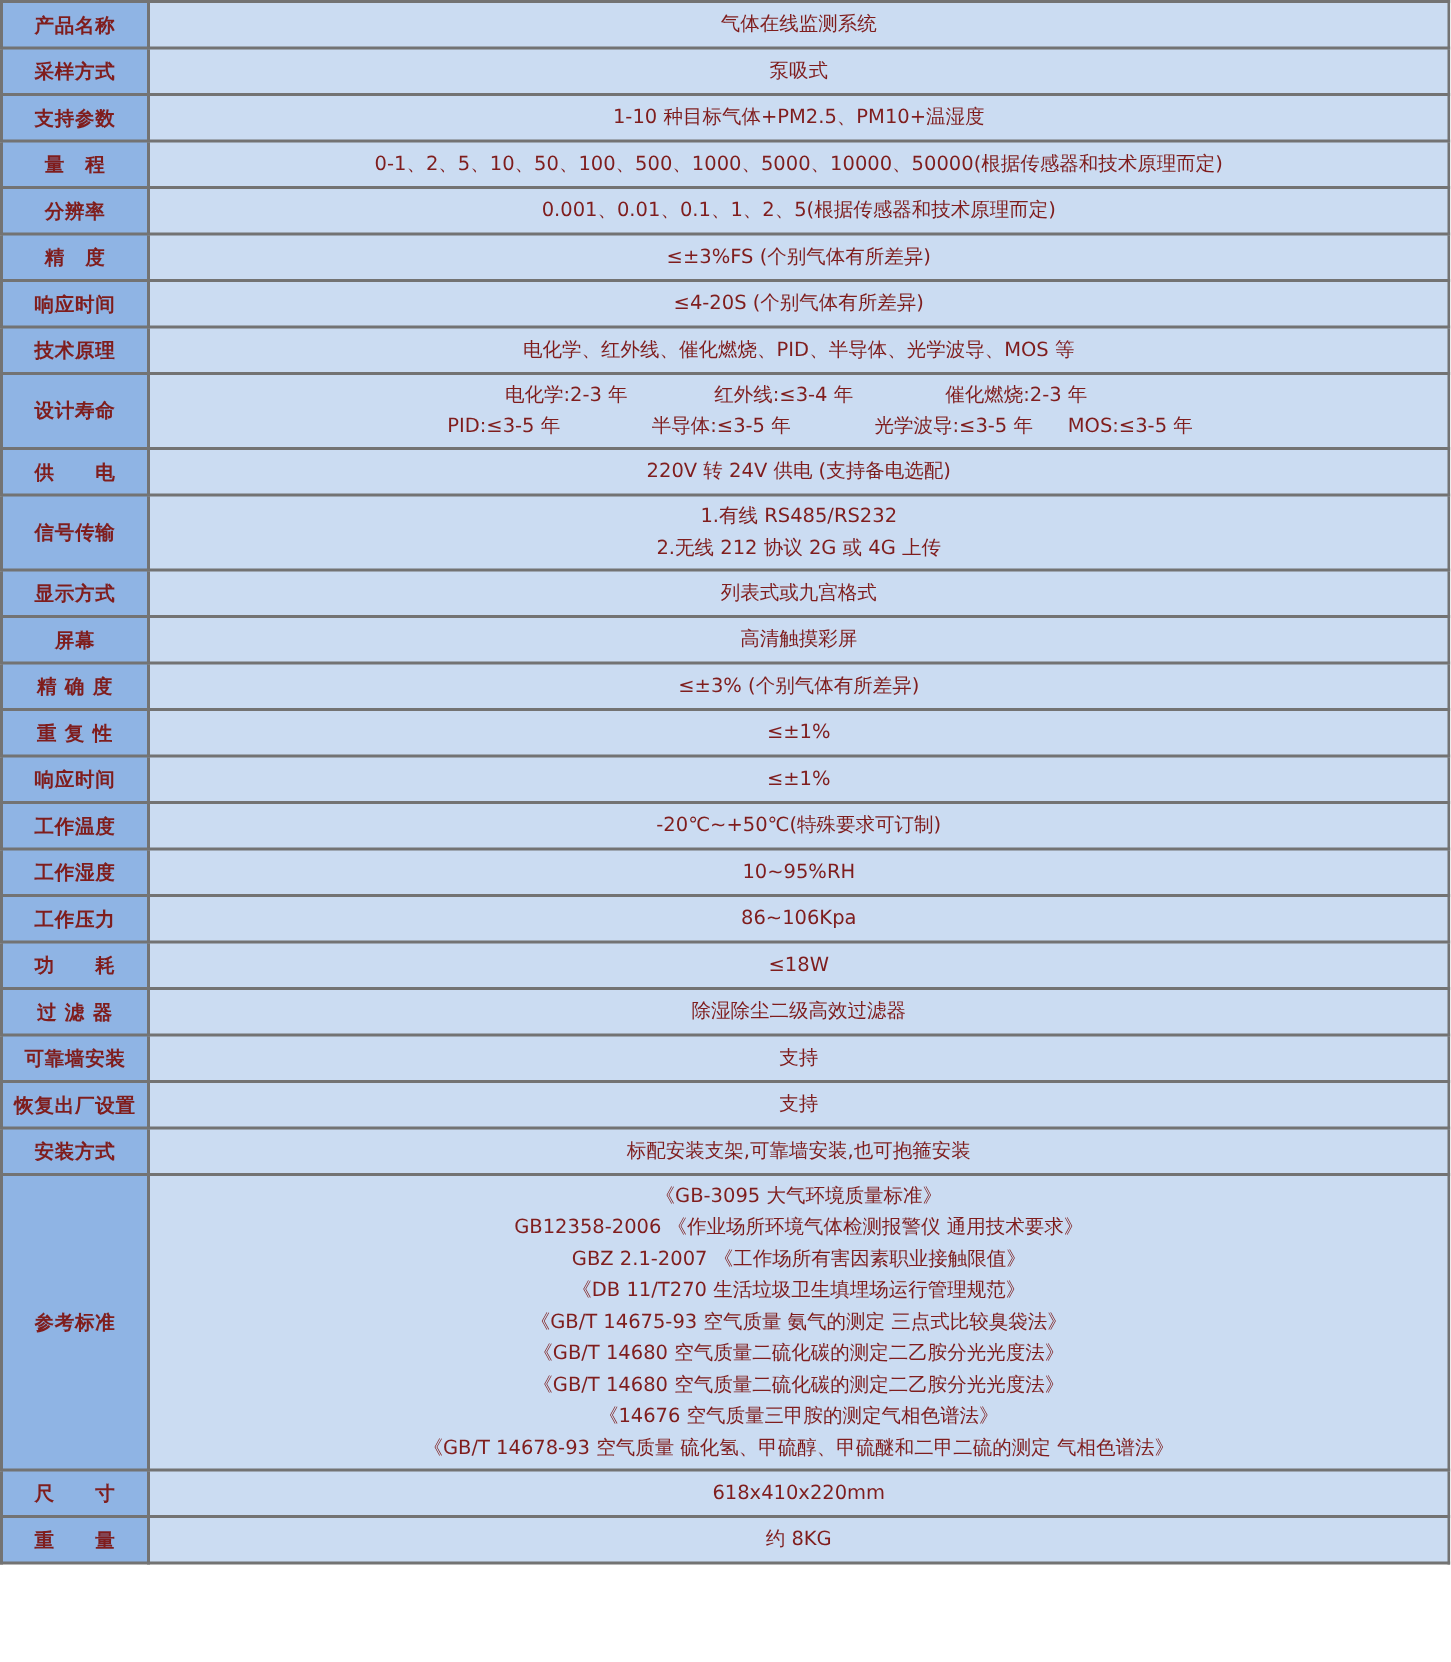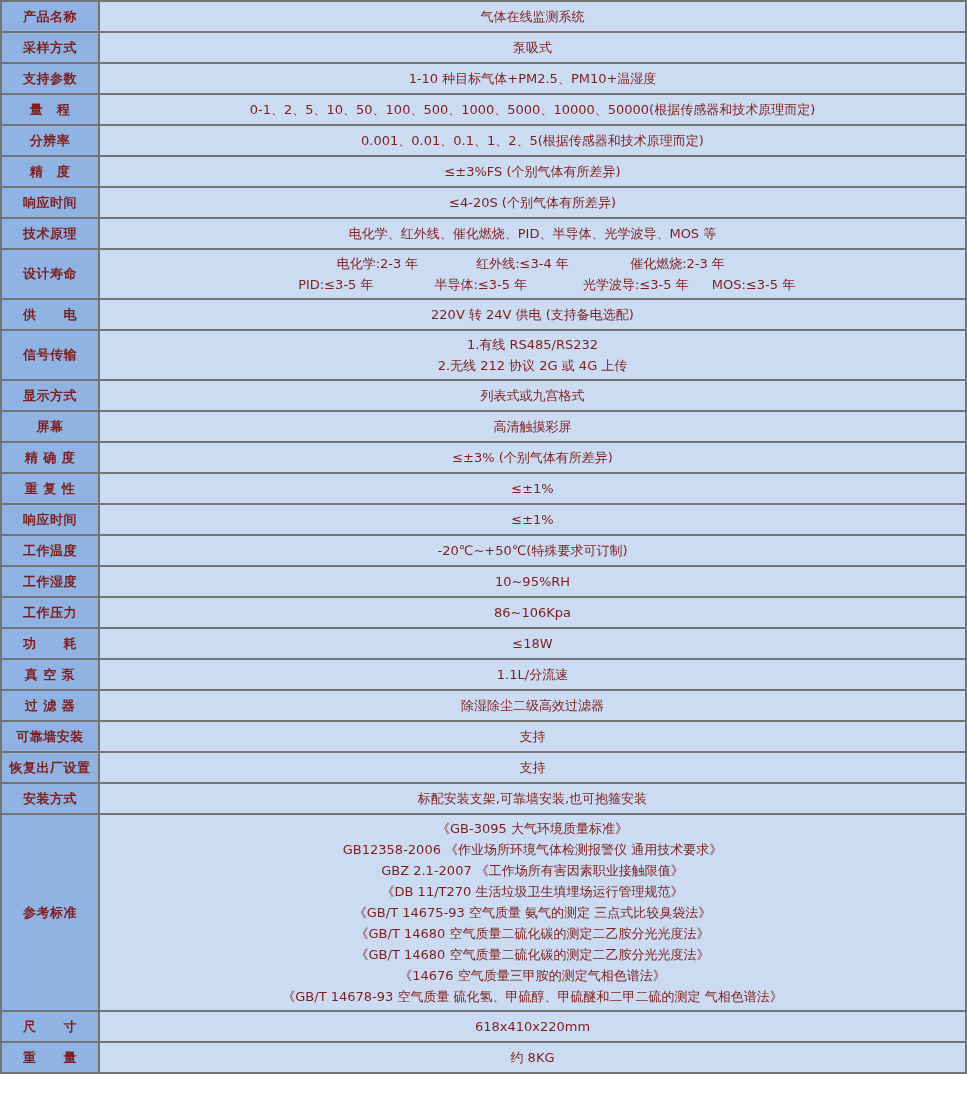--- a/index.html
+++ b/index.html
@@ -178,26 +178,20 @@
             <div class="line">86~106Kpa</div>
           </td>
         </tr>
         <tr>
           <td class="label">功　　耗</td>
           <td class="value">
             <div class="line">≤18W</div>
           </td>
         </tr>
         <tr>
-          <td class="label">真 空 泵</td>
-          <td class="value">
-            <div class="line">1.1L/分流速</div>
-          </td>
-        </tr>
-        <tr>
           <td class="label">过 滤 器</td>
           <td class="value">
             <div class="line">除湿除尘二级高效过滤器</div>
           </td>
         </tr>
         <tr>
           <td class="label">可靠墙安装</td>
           <td class="value">
             <div class="line">支持</div>
           </td>

